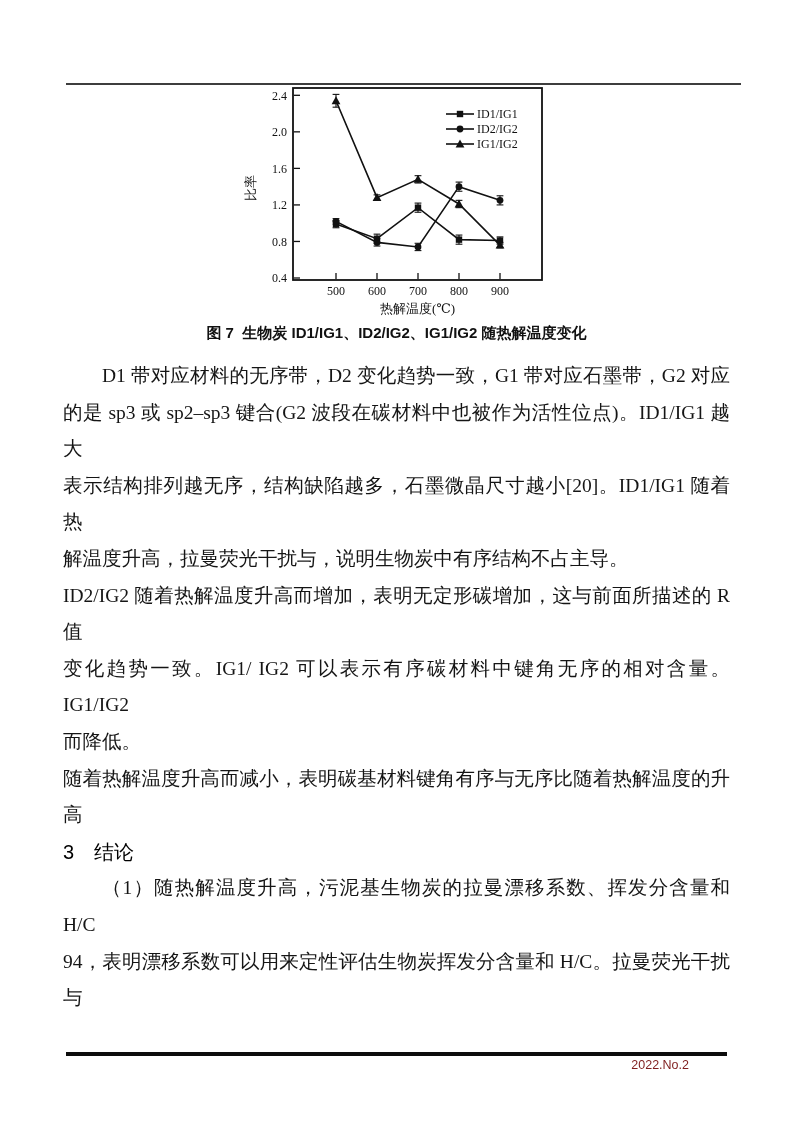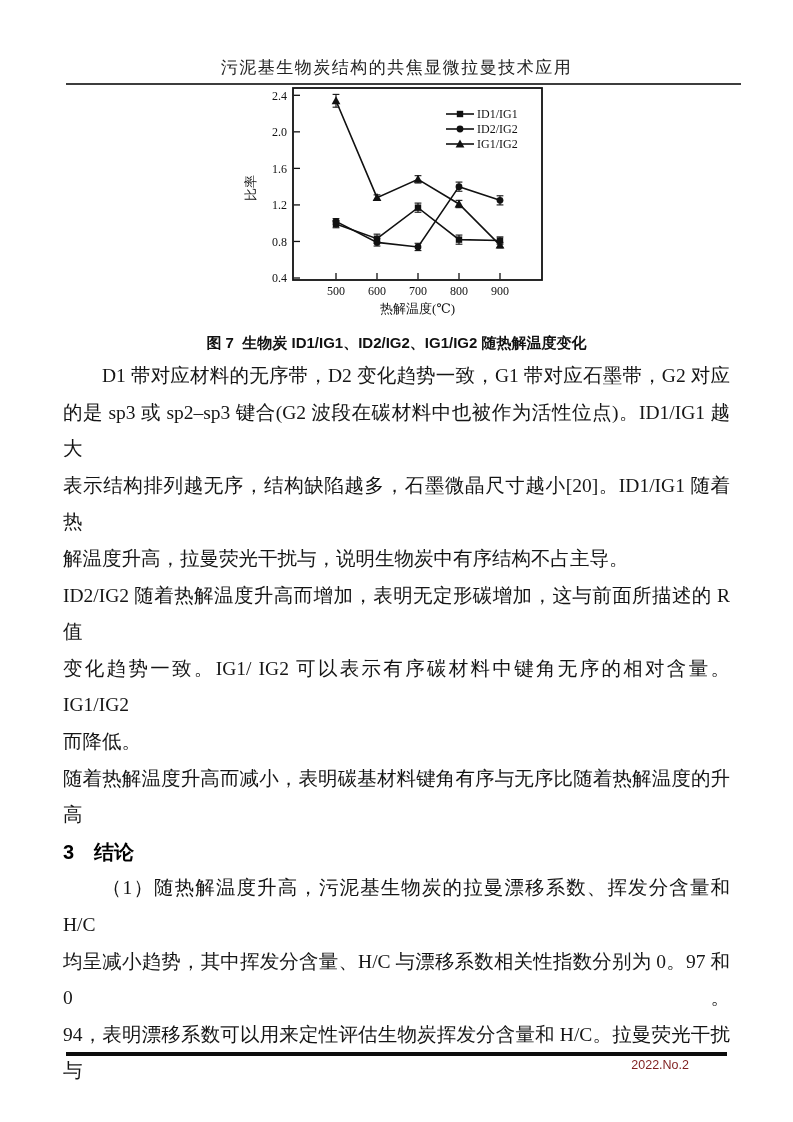--- a/index.html
+++ b/index.html
@@ -11,33 +11,33 @@
   .doc-title {
     position:absolute; top:56px; left:0; width:100%; text-align:center;
     font-size:17px; letter-spacing:1.5px; color:#222;
   }
   .header-rule {
     position:absolute; top:83px; left:66px; width:675px; height:2px;
     background:#3d3d3d;
   }
   .figure { position:absolute; left:236px; top:84px; width:320px; height:250px; }
   .figure-caption {
-    position:absolute; top:334px; left:0; width:100%; text-align:center;
+    position:absolute; top:324px; left:0; width:100%; text-align:center;
     font-weight:bold; font-size:15px; white-space:pre-wrap;
     font-family:"Liberation Sans","DejaVu Sans",sans-serif; color:#111;
   }
   .body-text {
     position:absolute; left:63px; top:358px; width:667px;
     font-size:19.5px; line-height:36.6px; color:#151515;
   }
   .t-line { text-align:justify; text-align-last:left; }
   .t-line.fill { text-align-last:justify; }
   .t-line.indent { text-indent:39px; }
   .h2 {
-    font-weight:bold; font-size:20px; text-align-last:left !important;
+    font-weight:normal; font-size:20px; text-align-last:left !important;
     font-family:"Liberation Sans","DejaVu Sans",sans-serif; color:#000;
   }
   .footer-rule {
     position:absolute; top:1052px; left:66px; width:661px; height:4px;
     background:#0d0d0d;
   }
   .footer-page {
     position:absolute; top:1120px; left:0; width:100%; text-align:center;
     font-size:12.5px; font-family:"Liberation Sans","DejaVu Sans",sans-serif; color:#111;
   }
@@ -45,21 +45,20 @@
     position:absolute; top:1058px; right:104px;
     font-size:12.5px; font-family:"Liberation Sans","DejaVu Sans",sans-serif; color:#7f1d1d;
   }
   svg text { font-family:"Liberation Serif","DejaVu Serif",serif; fill:#111; }
 </style>
 </head>
 <body>
 
 <div class="page">
 
-  <div class="doc-title">污泥基生物炭结构的共焦显微拉曼技术应用</div>
   <div class="header-rule"></div>
 
   <div class="figure">
     <svg id="chart-svg" width="320" height="250" viewBox="0 0 320 250">
         <rect x="57" y="4" width="249" height="192" fill="none" stroke="#111111" stroke-width="1.8"></rect>
         <line x1="57.9" y1="194" x2="64" y2="194" stroke="#111111" stroke-width="1.3"></line>
         <text x="51" y="198.2" text-anchor="end" font-size="12">0.4</text>
         <line x1="57.9" y1="157.46153846153845" x2="64" y2="157.46153846153845" stroke="#111111" stroke-width="1.3"></line>
         <text x="51" y="161.66153846153844" text-anchor="end" font-size="12">0.8</text>
         <line x1="57.9" y1="120.92307692307693" x2="64" y2="120.92307692307693" stroke="#111111" stroke-width="1.3"></line>
@@ -171,21 +170,20 @@
       <div class="t-line fill indent">D1 带对应材料的无序带，D2 变化趋势一致，G1 带对应石墨带，G2 对应</div>
       <div class="t-line fill">的是 sp3 或 sp2–sp3 键合(G2 波段在碳材料中也被作为活性位点)。ID1/IG1 越大</div>
       <div class="t-line fill">表示结构排列越无序，结构缺陷越多，石墨微晶尺寸越小[20]。ID1/IG1 随着热</div>
       <div class="t-line">解温度升高，拉曼荧光干扰与，说明生物炭中有序结构不占主导。</div>
       <div class="t-line fill">ID2/IG2 随着热解温度升高而增加，表明无定形碳增加，这与前面所描述的 R 值</div>
       <div class="t-line fill">变化趋势一致。IG1/ IG2 可以表示有序碳材料中键角无序的相对含量。IG1/IG2</div>
       <div class="t-line">而降低。</div>
       <div class="t-line fill">随着热解温度升高而减小，表明碳基材料键角有序与无序比随着热解温度的升高</div>
       <div class="t-line h2">3　结论</div>
       <div class="t-line fill indent">（1）随热解温度升高，污泥基生物炭的拉曼漂移系数、挥发分含量和 H/C</div>
-      <div class="t-line fill">均呈减小趋势，其中挥发分含量、H/C 与漂移系数相关性指数分别为 0。97 和 0。</div>
       <div class="t-line fill">94，表明漂移系数可以用来定性评估生物炭挥发分含量和 H/C。拉曼荧光干扰与</div>
     </div>
 
   <div class="footer-rule"></div>
   <div class="footer-page">18</div>
   <div class="footer-issue">2022.No.2</div>
 
 </div>
 
 </body></html>

